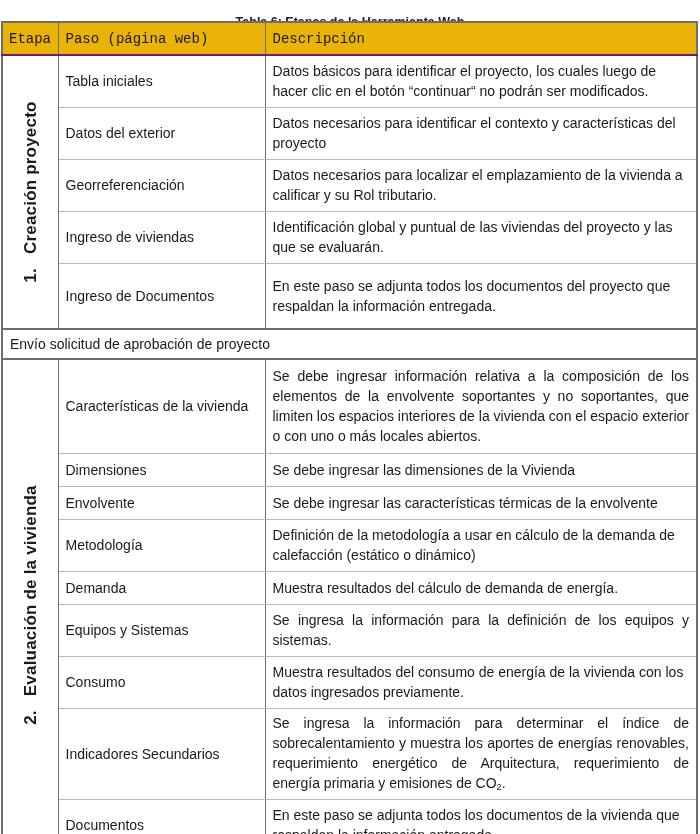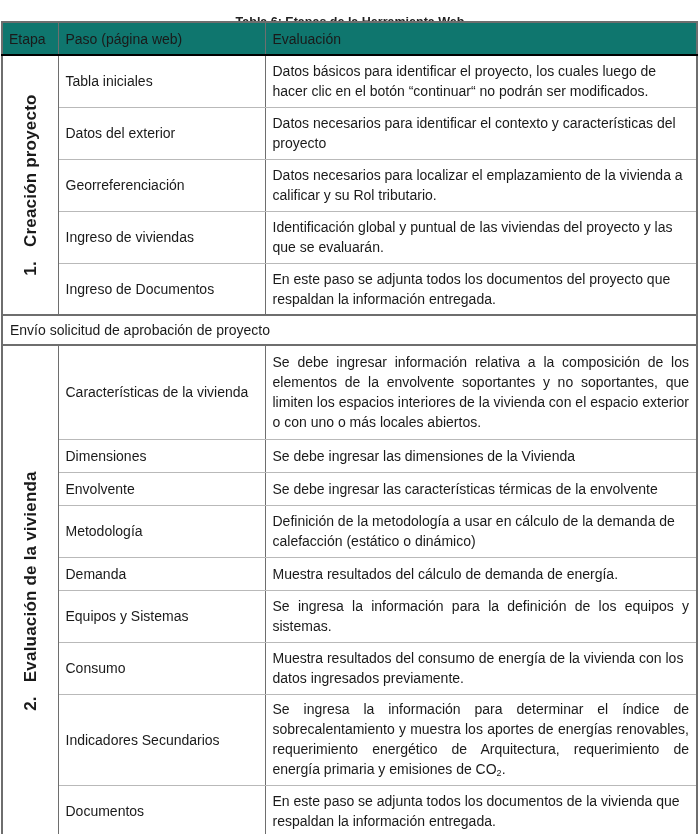--- a/index.html
+++ b/index.html
@@ -26,23 +26,24 @@
     padding: 0 7px;
     vertical-align: middle;
     text-align: left;
     font-weight: normal;
   }
   table.steps td.etapa {
     border-bottom: 2px solid #6e6e6e;
     padding: 0;
   }
   table.steps thead th {
-    background: #0f766e; height: 31px;
-    border-bottom: 2px solid #000000;
+    background: #eab308; height: 31px;
+    border-bottom: 2px solid #701a75;
     border-right: 1px solid #6e6e6e;
+    font-family: Liberation Mono, monospace;
   }
   table.steps thead th.h1 { padding: 0 6px; }
   tr.last-of-group td { border-bottom: 2px solid #6e6e6e; }
   tr.envio td { border-bottom: 2px solid #6e6e6e; height: 28px; border-radius: 12px; }
   td.desc.justify { text-align: justify; text-align-last: left; }
   .rot-wrap { position: relative; width: 56px; height: 100%; }
   .rot {
     position: absolute; left: 50%; top: 50%;
     transform: translate(-50%, -50%) rotate(-90deg);
     white-space: nowrap; font-weight: bold; font-size: 17px; letter-spacing: 0.2px;
@@ -58,21 +59,21 @@
 <table class="steps">
   <colgroup>
       <col class="c1">
       <col class="c2">
       <col class="c3">
     </colgroup>
   <thead>
     <tr>
       <th class="h1">Etapa</th>
       <th>Paso (página web)</th>
-      <th>Evaluación</th>
+      <th>Descripción</th>
     </tr>
   </thead>
   <tbody>
 
     <tr style="height:52px">
       <td class="etapa" rowspan="5">
         <div class="rot-wrap">
           <div class="rot"><span class="num">1.</span><span>Creación proyecto</span></div>
         </div>
       </td>
@@ -84,21 +85,21 @@
       <td class="desc">Datos necesarios para identificar el contexto y características del proyecto</td>
     </tr>
     <tr style="height:52px">
       <td>Georreferenciación</td>
       <td class="desc">Datos necesarios para localizar el emplazamiento de la vivienda a calificar y su Rol tributario.</td>
     </tr>
     <tr style="height:52px">
       <td>Ingreso de viviendas</td>
       <td class="desc">Identificación global y puntual de las viviendas del proyecto y las que se evaluarán.</td>
     </tr>
-    <tr class="last-of-group" style="height:52px">
+    <tr class="last-of-group" style="height:66px">
       <td>Ingreso de Documentos</td>
       <td class="desc">En este paso se adjunta todos los documentos del proyecto que respaldan la información entregada.</td>
     </tr>
 
     <tr class="envio">
       <td colspan="3">Envío solicitud de aprobación de proyecto</td>
     </tr>
 
     <tr style="height:94px">
       <td class="etapa" rowspan="9">

